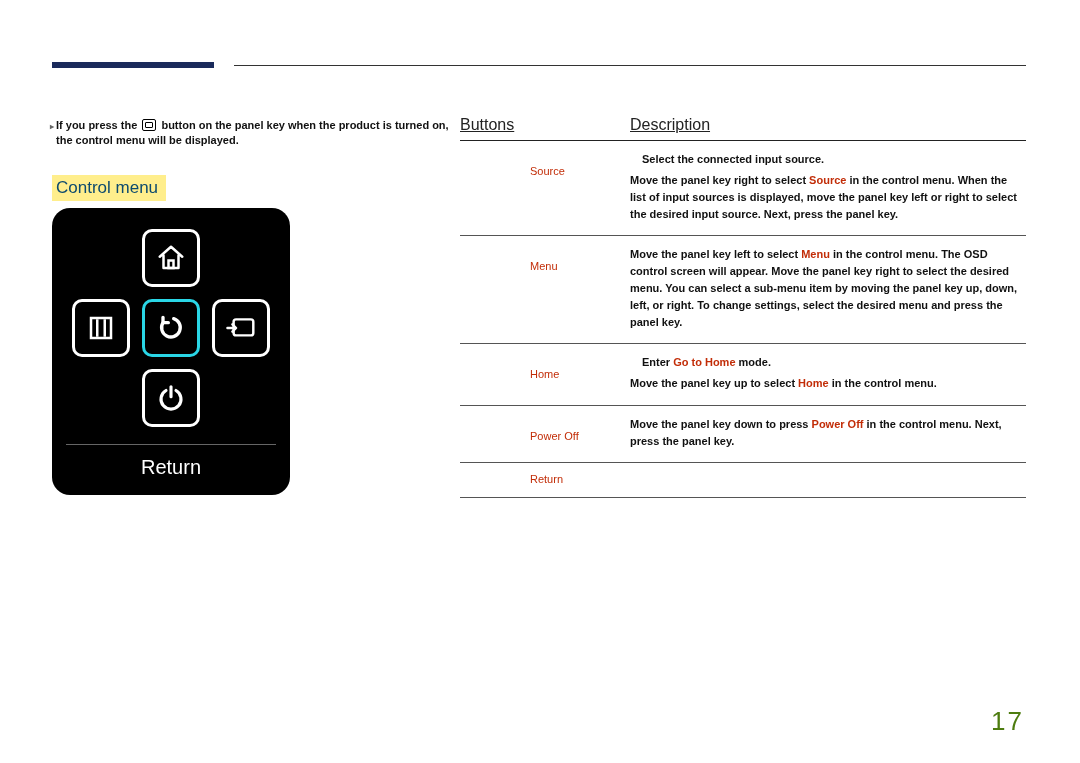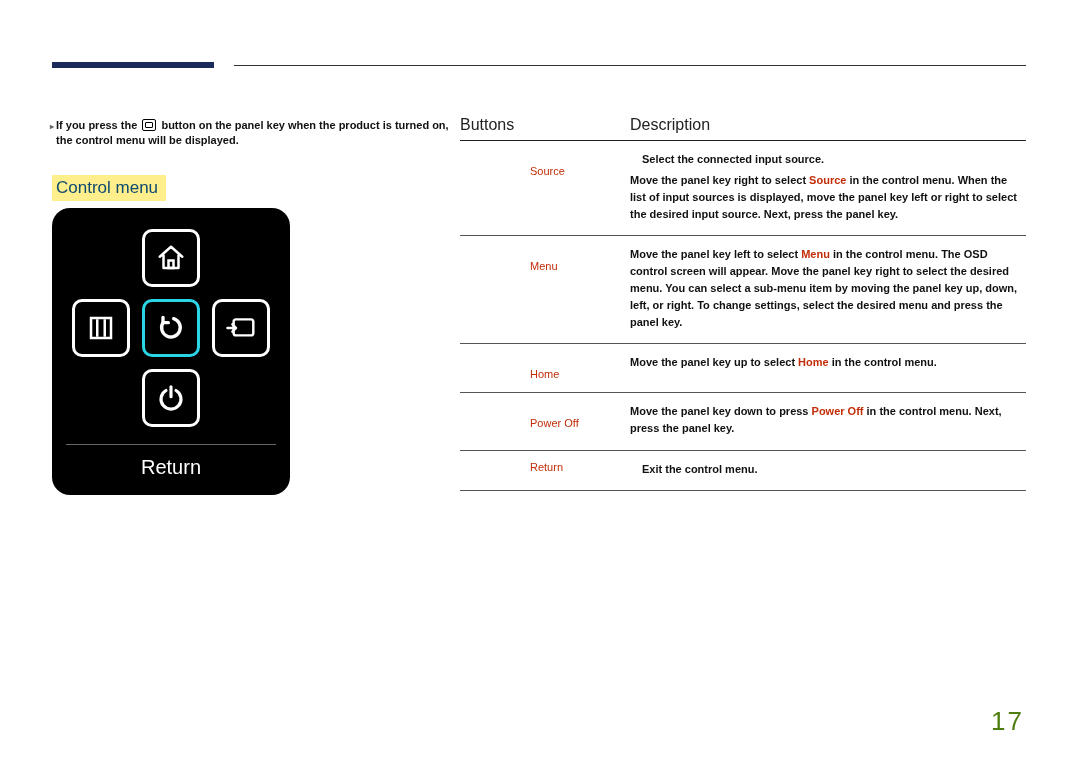--- a/index.html
+++ b/index.html
@@ -30,21 +30,21 @@
   
   .panel{position:absolute;left:52px;top:208px;width:238px;height:287px;background:#000;border-radius:18px;}
   .grid{position:absolute;left:0;right:0;top:18px;display:grid;grid-template-columns:repeat(3,64px);grid-template-rows:repeat(3,64px);justify-content:center;gap:6px 6px;}
   .cell{display:flex;align-items:center;justify-content:center;}
   .btn{width:58px;height:58px;border:3px solid #fff;border-radius:10px;background:#000;display:flex;align-items:center;justify-content:center;}
   .btn.center{border-color:var(--cyan);}
   .sep{position:absolute;left:14px;right:14px;top:236px;border-top:1px solid #666;}
   .panel-label{position:absolute;left:0;right:0;top:248px;text-align:center;color:#fff;font-size:20px;}
   
   .tbl{position:absolute;left:460px;top:116px;right:54px;}
-  .tbl-head{display:flex;font-size:16px;color:#222;padding-bottom:6px;}
+  .tbl-head{display:flex;font-size:16px;color:#222;padding-bottom:6px;text-decoration:underline;}
   .col-b{width:170px;flex:0 0 170px;}
   .col-d{flex:1;}
   .rule{border-top:1.5px solid #222;}
   .row{display:flex;align-items:flex-start;padding:10px 0 12px;}
   .row + .rule{border-top:1px solid #555;}
   .btn-name{width:170px;flex:0 0 170px;padding-left:70px;padding-top:14px;font-size:11px;color:var(--accent2);}
   .btn-name.single{padding-top:0;}
   .desc{flex:1;font-size:11px;line-height:1.55;font-weight:700;color:#111;}
   .desc .lead{display:block;margin-bottom:4px;margin-left:12px;}
   .desc .kw{color:var(--accent2);font-weight:700;}
@@ -144,36 +144,36 @@
       <div class="btn-name">Menu</div>
       <div class="desc">
         <span>Move the panel key left to select </span><span class="kw">Menu</span><span> in the control menu. The OSD control screen will appear. Move the panel key right to select the desired menu. You can select a sub-menu item by moving the panel key up, down, left, or right. To change settings, select the desired menu and press the panel key.</span>
       </div>
     </div>
     <div class="rule"></div>
 
     <div class="row">
       <div class="btn-name">Home</div>
       <div class="desc">
+        <span class="lead">
+          <span>Enter </span><span class="kw">Go to Home</span><span> mode.</span>
+        </span>
         <span>Move the panel key up to select </span><span class="kw">Home</span><span> in the control menu.</span>
       </div>
     </div>
     <div class="rule"></div>
 
     <div class="row">
       <div class="btn-name">Power Off</div>
       <div class="desc">
         <span>Move the panel key down to press </span><span class="kw">Power Off</span><span> in the control menu. Next, press the panel key.</span>
       </div>
     </div>
     <div class="rule"></div>
 
     <div class="row">
       <div class="btn-name single">Return</div>
-      <div class="desc">
-        <span class="lead" style="margin-bottom:0">Exit the control menu.</span>
-      </div>
     </div>
     <div class="rule"></div>
   </div>
 
   <div class="pagenum">17</div>
 </div>
 
 </body></html>

